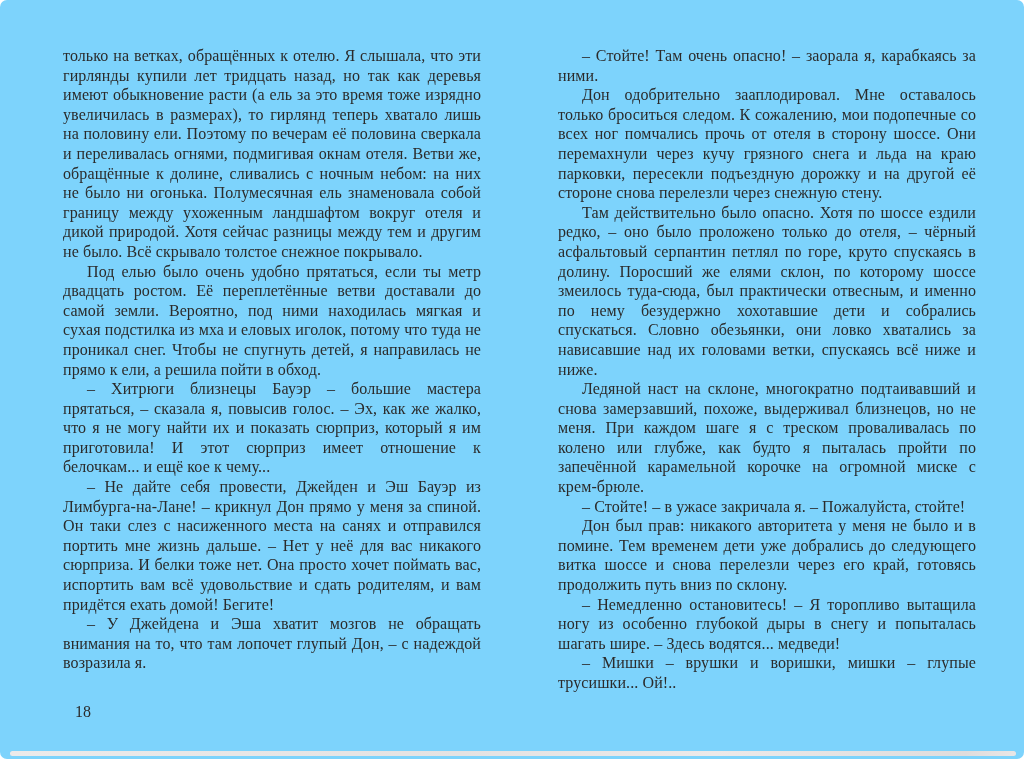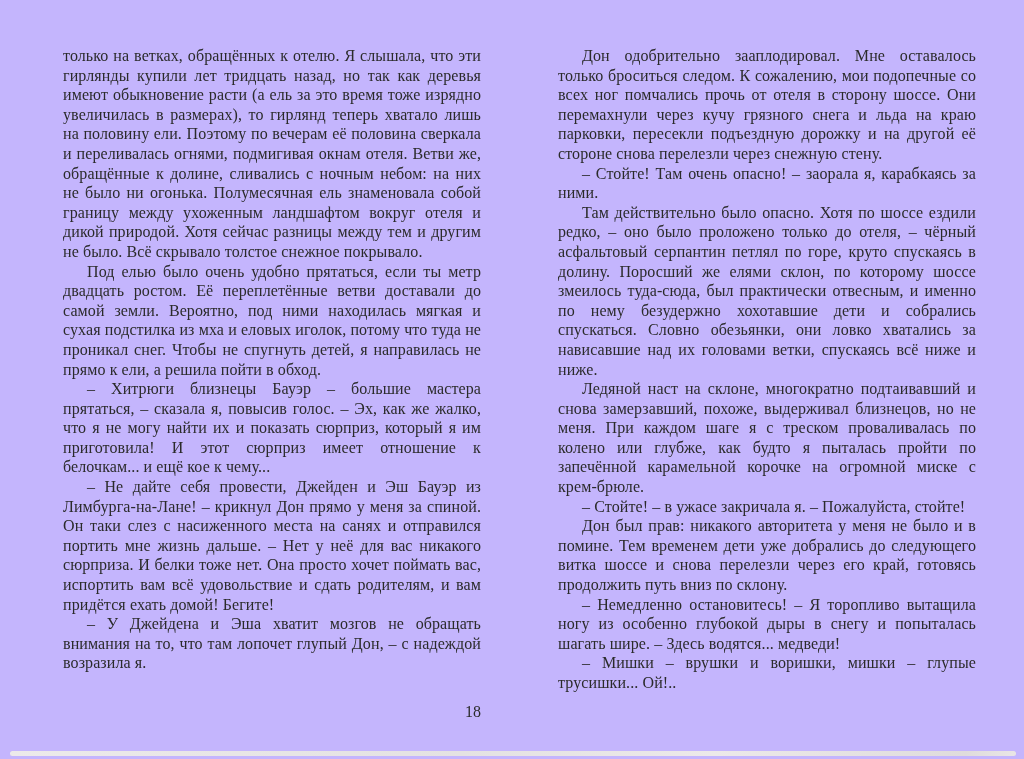--- a/index.html
+++ b/index.html
@@ -8,21 +8,22 @@
     background: #ffffff;
     width: 1024px;
     height: 759px;
     overflow: hidden;
     font-family: "Liberation Serif", "DejaVu Serif", serif;
   }
   .spread {
     position: relative;
     width: 1024px;
     height: 759px;
-    background: #c4b5fd;
+    background: #7dd3fc;
+    border-radius: 7px;
   }
   .page {
     position: absolute;
     top: 46px;
     width: 418px;
     height: 690px;
   }
   .page-left  { left: 63px; }
   .page-right { left: 558px; }
   .page-text p {
@@ -34,21 +35,21 @@
     text-align: justify;
     text-indent: 24px;
     letter-spacing: 0.1px;
   }
   .page-text p.no-indent { text-indent: 0; }
   .page-number {
     position: absolute;
     top: 657px;
     left: 12px;
     right: 0;
-    text-align: right;
+    text-align: left;
     font-size: 16px;
     color: #2b2b2b;
   }
   .book-bottom-edge {
     position: absolute;
     left: 10px;
     right: 8px;
     top: 751px;
     height: 5px;
     border-radius: 3px;
@@ -66,22 +67,22 @@
         <p class="indent">Под елью было очень удобно прятаться, если ты метр двадцать ростом. Её переплетённые ветви доставали до самой земли. Вероятно, под ними находилась мягкая и сухая подстилка из мха и еловых иголок, потому что туда не проникал снег. Чтобы не спугнуть детей, я направилась не прямо к ели, а решила пойти в обход.</p>
         <p class="indent">– Хитрюги близнецы Бауэр – большие мастера прятаться, – сказала я, повысив голос. – Эх, как же жалко, что я не могу найти их и показать сюрприз, который я им приготовила! И этот сюрприз имеет отношение к белочкам... и ещё кое к чему...</p>
         <p class="indent">– Не дайте себя провести, Джейден и Эш Бауэр из Лимбурга-на-Лане! – крикнул Дон прямо у меня за спиной. Он таки слез с насиженного места на санях и отправился портить мне жизнь дальше. – Нет у неё для вас никакого сюрприза. И белки тоже нет. Она просто хочет поймать вас, испортить вам всё удовольствие и сдать родителям, и вам придётся ехать домой! Бегите!</p>
         <p class="indent">– У Джейдена и Эша хватит мозгов не обращать внимания на то, что там лопочет глупый Дон, – с надеждой возразила я.</p>
       </div>
     <div class="page-number">18</div>
   </div>
 
   <div class="page page-right">
     <div class="page-text">
+        <p class="indent">– Стойте! Там очень опасно! – заорала я, карабкаясь за ними.</p>
         <p class="indent">Дон одобрительно зааплодировал. Мне оставалось только броситься следом. К сожалению, мои подопечные со всех ног помчались прочь от отеля в сторону шоссе. Они перемахнули через кучу грязного снега и льда на краю парковки, пересекли подъездную дорожку и на другой её стороне снова перелезли через снежную стену.</p>
-        <p class="indent">– Стойте! Там очень опасно! – заорала я, карабкаясь за ними.</p>
         <p class="indent">Там действительно было опасно. Хотя по шоссе ездили редко, – оно было проложено только до отеля, – чёрный асфальтовый серпантин петлял по горе, круто спускаясь в долину. Поросший же елями склон, по которому шоссе змеилось туда-сюда, был практически отвесным, и именно по нему безудержно хохотавшие дети и собрались спускаться. Словно обезьянки, они ловко хватались за нависавшие над их головами ветки, спускаясь всё ниже и ниже.</p>
         <p class="indent">Ледяной наст на склоне, многократно подтаивавший и снова замерзавший, похоже, выдерживал близнецов, но не меня. При каждом шаге я с треском проваливалась по колено или глубже, как будто я пыталась пройти по запечённой карамельной корочке на огромной миске с крем-брюле.</p>
         <p class="indent">– Стойте! – в ужасе закричала я. – Пожалуйста, стойте!</p>
         <p class="indent">Дон был прав: никакого авторитета у меня не было и в помине. Тем временем дети уже добрались до следующего витка шоссе и снова перелезли через его край, готовясь продолжить путь вниз по склону.</p>
         <p class="indent">– Немедленно остановитесь! – Я торопливо вытащила ногу из особенно глубокой дыры в снегу и попыталась шагать шире. – Здесь водятся... медведи!</p>
         <p class="indent">– Мишки – врушки и воришки, мишки – глупые трусишки... Ой!..</p>
       </div>
   </div>
 
   <div class="book-bottom-edge"></div>

